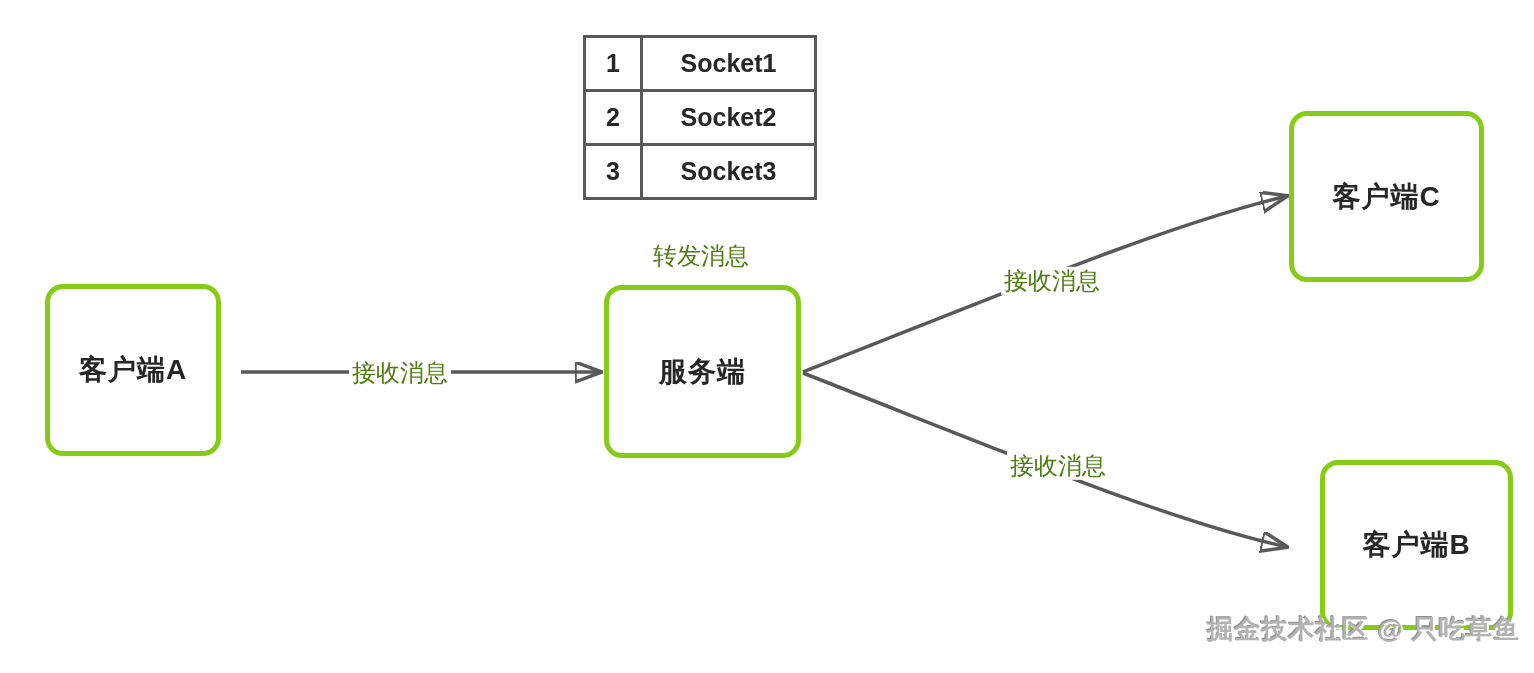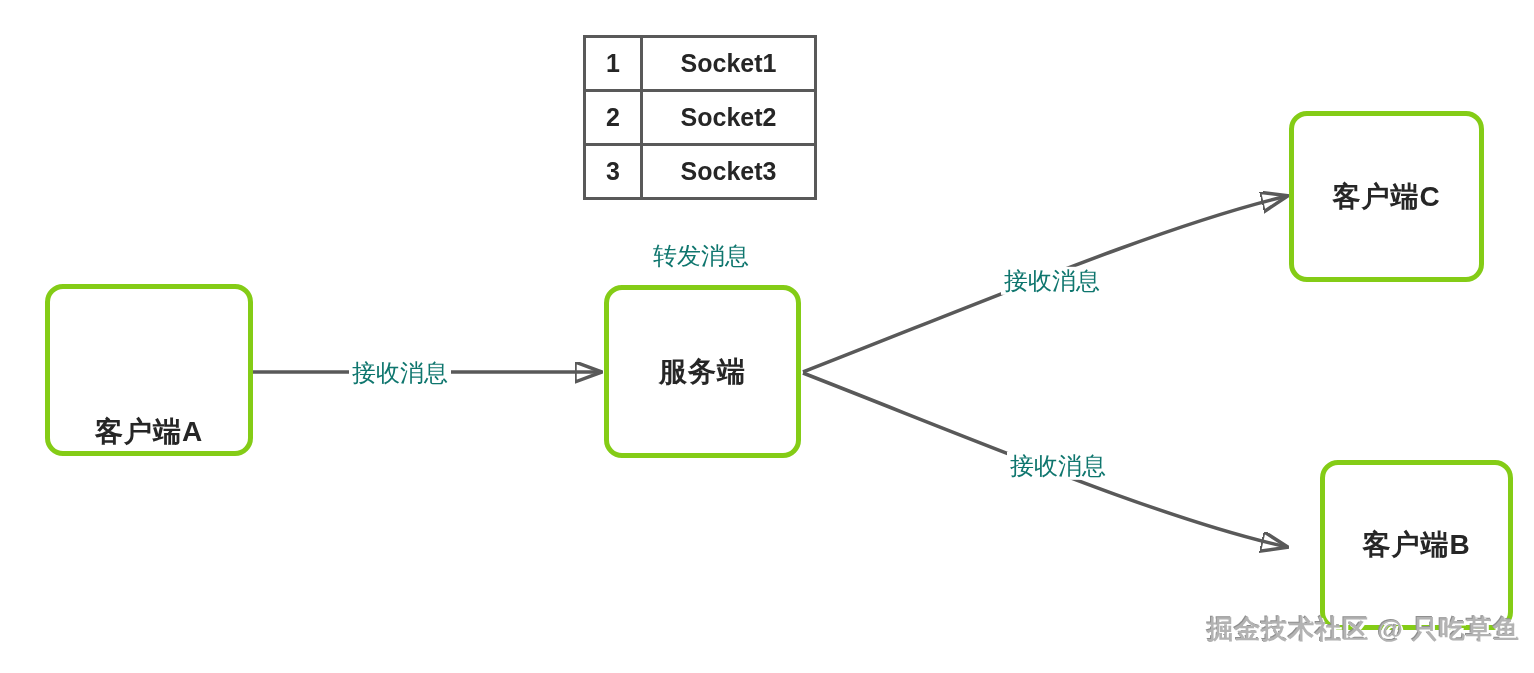--- a/index.html
+++ b/index.html
@@ -26,21 +26,21 @@
     justify-content: center;
     box-sizing: border-box;
   }
   .node .node-label {
     font-size: 28px;
     font-weight: bold;
     color: #262626;
     letter-spacing: 1px;
     white-space: nowrap;
   }
-  #node-client-a { left: 45px;   top: 284px; width: 208px; height: 172px; align-items: flex-end; }
+  #node-client-a { left: 45px;   top: 284px; width: 176px; height: 172px; }
   #node-server   { left: 604px;  top: 285px; width: 197px; height: 173px; }
   #node-client-c { left: 1289px; top: 111px; width: 195px; height: 171px; }
   #node-client-b { left: 1291px; top: 460px; width: 193px; height: 170px; margin-left: 29px; }
 
   
   #socket-table {
     position: absolute;
     left: 583px;
     top: 35px;
     border-collapse: collapse;
@@ -72,21 +72,21 @@
     stroke: #595959;
     stroke-width: 3.5;
     fill: none;
   }
 
   
   .edge-label {
     position: absolute;
     transform: translate(-50%, -50%);
     font-size: 24px;
-    color: #0f766e;
+    color: #4d7c0f;
     background: #ffffff;
     padding: 1px 3px;
     white-space: nowrap;
     line-height: 1.1;
   }
   #label-send      { left: 400px;  top: 373px; }
   #label-forward   { left: 701px;  top: 256px; background: transparent; }
   #label-receive-c { left: 1052px; top: 281px; }
   #label-receive-b { left: 1058px; top: 466px; }
 

